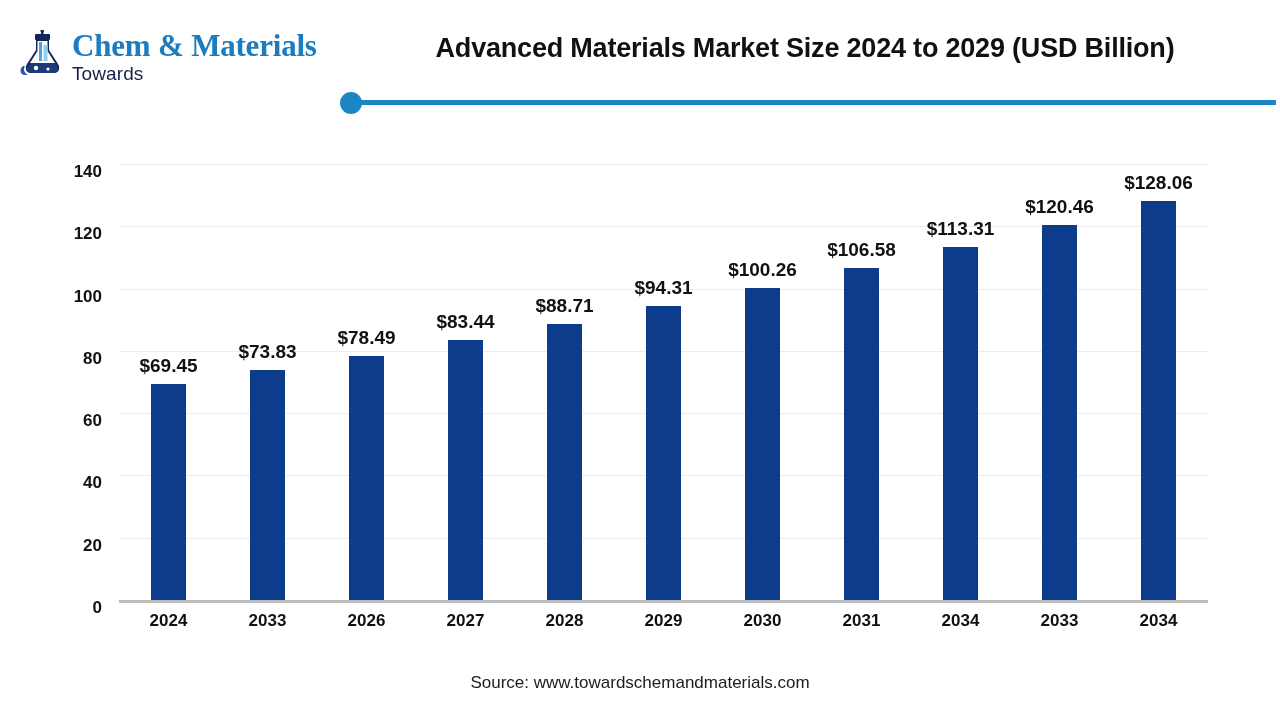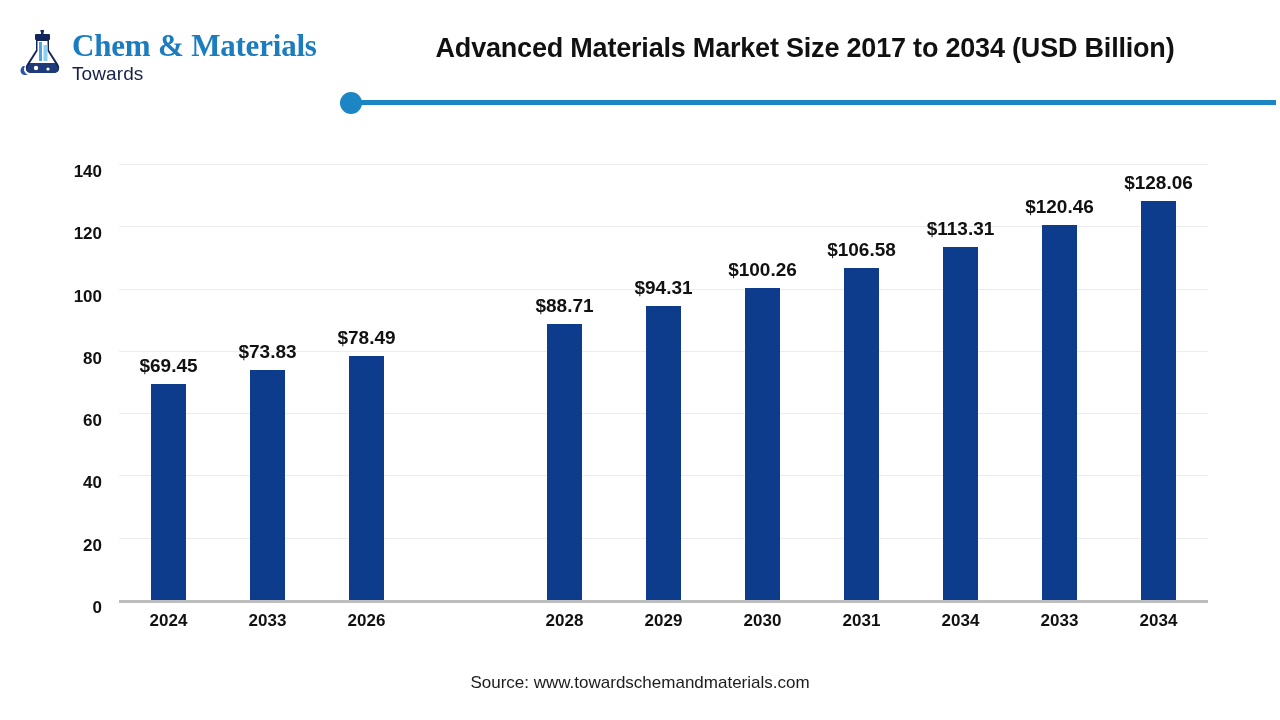--- a/index.html
+++ b/index.html
@@ -199,21 +199,21 @@
         <circle cx="24.2" cy="1" r="1.8" fill="#13245c"></circle>
         <path d="M5 36 C1 39 2 45 7 45 L10 45 C6 43 5 39 7 36 Z" fill="#2a55a8"></path>
       </svg>
     </span>
     <span id="logo-text">
       <span id="logo-chem">Chem &amp; Materials</span>
       <span id="logo-towards">Towards</span>
     </span>
   </div>
 
-  <div id="chart-title">Advanced Materials Market Size 2017 to 2034 (USD Billion)</div>
+  <div id="chart-title">Advanced Materials Market Size 2024 to 2029 (USD Billion)</div>
 
   <div id="header-rule"></div>
   <div id="header-dot"></div>
 </div>
 
 <div id="plot-wrap">
 
   <div id="y-axis">
       <div class="ytick" style="top: 482px;">0</div>
       <div class="ytick" style="top: 419.714px;">20</div>
@@ -243,20 +243,25 @@
       <div class="bar-slot" style="left: 99px; height: 482px;">
         <div class="bar" style="height: 229.928px; background: rgb(13, 60, 140);"></div>
         <div class="bar-label" style="top: 223.072px;">$73.83</div>
         <div class="xtick">2033</div>
       </div>
       <div class="bar-slot" style="left: 198px; height: 482px;">
         <div class="bar" style="height: 244.44px; background: rgb(13, 60, 140);"></div>
         <div class="bar-label" style="top: 208.56px;">$78.49</div>
         <div class="xtick">2026</div>
       </div>
+      <div class="bar-slot" style="left: 297px; height: 482px;">
+        <div class="bar" style="height: 259.856px; background: rgb(13, 60, 140);"></div>
+        <div class="bar-label" style="top: 193.144px;">$83.44</div>
+        <div class="xtick">2027</div>
+      </div>
       <div class="bar-slot" style="left: 396px; height: 482px;">
         <div class="bar" style="height: 276.268px; background: rgb(13, 60, 140);"></div>
         <div class="bar-label" style="top: 176.732px;">$88.71</div>
         <div class="xtick">2028</div>
       </div>
       <div class="bar-slot" style="left: 495px; height: 482px;">
         <div class="bar" style="height: 293.708px; background: rgb(13, 60, 140);"></div>
         <div class="bar-label" style="top: 159.292px;">$94.31</div>
         <div class="xtick">2029</div>
       </div>

